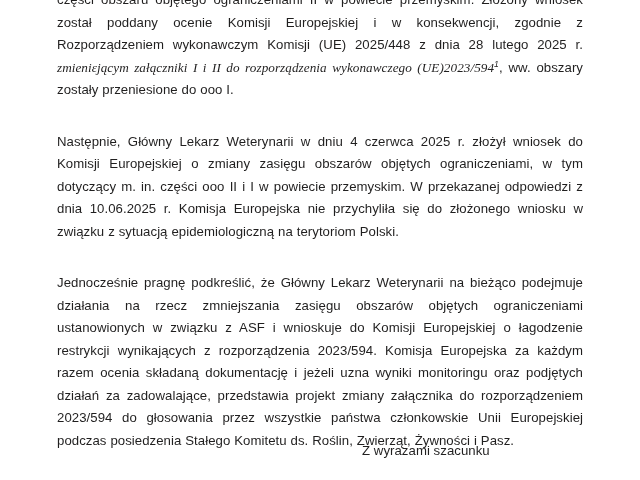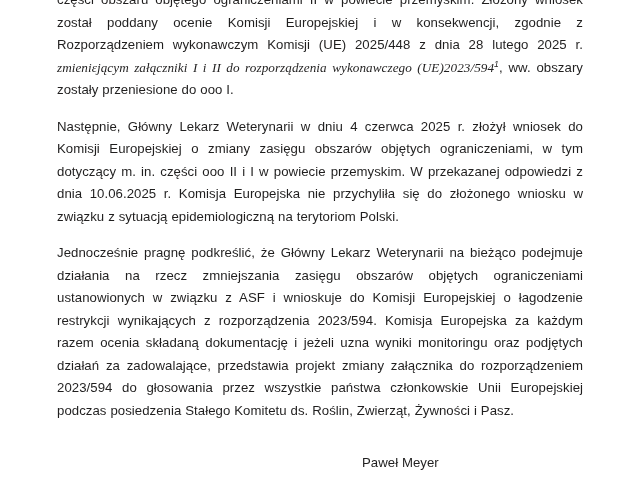--- a/index.html
+++ b/index.html
@@ -39,21 +39,21 @@
     text-align: justify;
     text-justify: inter-word;
     font-size: 13.2px;
     line-height: 22.5px;
     letter-spacing: 0.05px;
     word-spacing: 0.2px;
     color: #201f1f;
   }
 
   .para + .para {
-    margin-top: 14px;
+    margin-top: 29px;
   }
 
   .it {
     font-style: italic;
     font-family: Liberation Serif, serif;
   }
 
   sup.footnote-marker {
     font-size: 8.6px;
     vertical-align: super;
@@ -92,16 +92,17 @@
 
     <p class="para"><span>części obszaru objętego ograniczeniami II w powiecie przemyskim. Złożony wniosek został poddany ocenie Komisji Europejskiej i w konsekwencji, zgodnie z Rozporządzeniem wykonawczym Komisji (UE) 2025/448 z dnia 28 lutego 2025 r. </span><span class="it">zmieniεjącym załączniki I i II do rozporządzenia wykonawczego (UE)2023/594</span><sup class="footnote-marker">1</sup><span>, ww. obszary zostały przeniesione do ooo I.</span></p>
 
     <p class="para"><span>Następnie, Główny Lekarz Weterynarii w dniu 4 czerwca 2025 r. złożył wniosek do Komisji Europejskiej o zmiany zasięgu obszarów objętych ograniczeniami, w tym dotyczący m. in. części ooo II i I w powiecie przemyskim. W przekazanej odpowiedzi z dnia 10.06.2025 r. Komisja Europejska nie przychyliła się do złożonego wniosku w związku z sytuacją epidemiologiczną na terytoriom Polski.</span></p>
 
     <p class="para"><span>Jednocześnie pragnę podkreślić, że Główny Lekarz Weterynarii na bieżąco podejmuje działania na rzecz zmniejszania zasięgu obszarów objętych ograniczeniami ustanowionych w związku z ASF i wnioskuje do Komisji Europejskiej o łagodzenie restrykcji wynikających z rozporządzenia 2023/594. Komisja Europejska za każdym razem ocenia składaną dokumentację i jeżeli uzna wyniki monitoringu oraz podjętych działań za zadowalające, przedstawia projekt zmiany załącznika do rozporządzeniem 2023/594 do głosowania przez wszystkie państwa członkowskie Unii Europejskiej podczas posiedzenia Stałego Komitetu ds. Roślin, Zwierząt, Żywności i Pasz.</span></p>
 
   </div>
 
   <div id="closing-block">
+    <p class="closing-line">Z wyrazami szacunku</p>
     <p class="closing-line signature">Paweł Meyer</p>
   </div>
 
 </div>
 
 </body></html>

